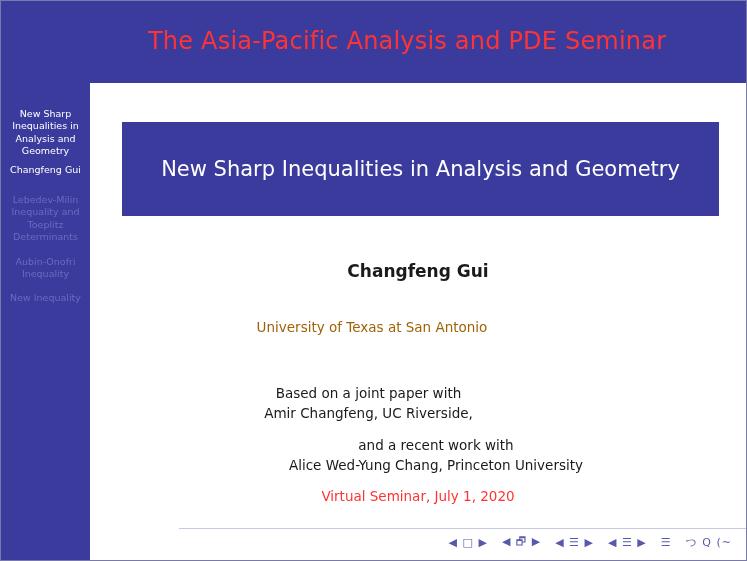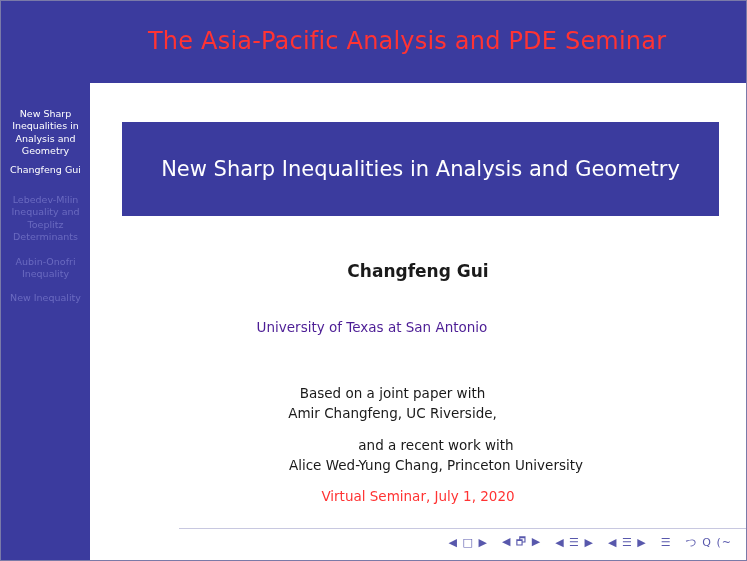--- a/index.html
+++ b/index.html
@@ -113,32 +113,31 @@
     font-weight: bold;
     color: #1a1a1a;
   }
   .affiliation {
     position: absolute;
     top: 236px;
     left: 0;
     width: 564px;
     text-align: center;
     font-size: 13.5px;
-    color: #4c1d95;
+    color: #a16207;
   }
   .credits {
     position: absolute;
     top: 300px;
     left: 0;
     width: 557px;
     text-align: center;
     font-size: 13.5px;
     line-height: 20px;
     color: #1a1a1a;
-    margin-left: 24px;
   }
   .credits2 {
     position: absolute;
     top: 352px;
     left: 18px;
     width: 656px;
     text-align: center;
     font-size: 13.5px;
     line-height: 20px;
     color: #1a1a1a;

